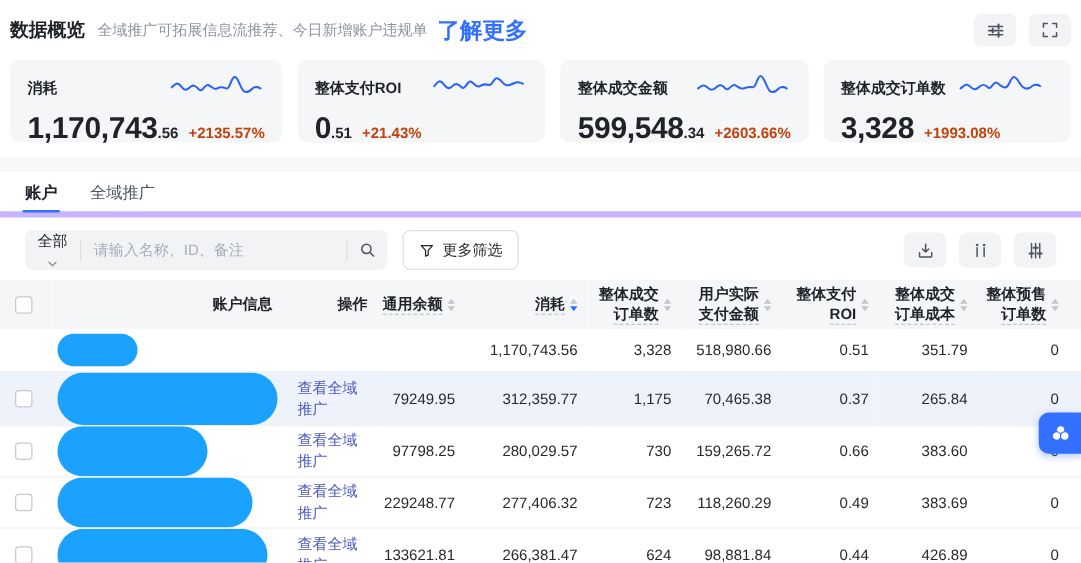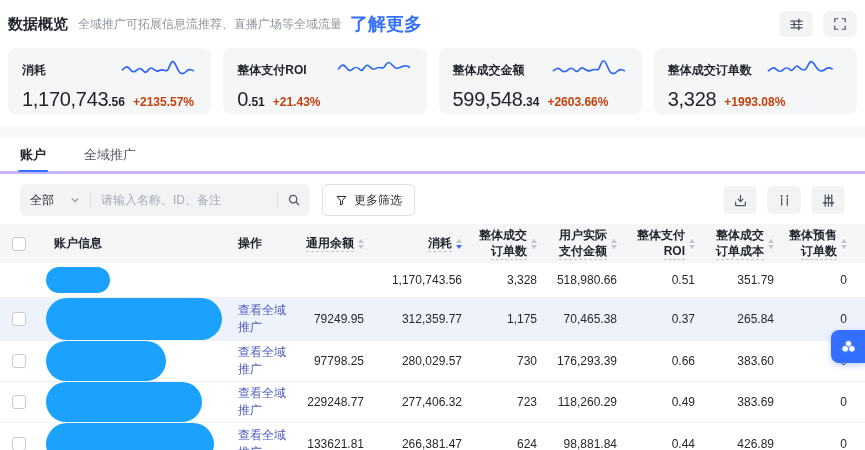--- a/index.html
+++ b/index.html
@@ -15,62 +15,62 @@
   .header-icons { margin-left:auto; display:flex; gap:10px; }
   .icon-btn { width:34px; height:26px; background:#f2f3f5; border-radius:6px;
     display:flex; align-items:center; justify-content:center; cursor:pointer; }
 
   .cards { display:flex; gap:12px; margin-top:12px; }
   .card { flex:1; background:#f5f6f7; border-radius:8px; padding:10px 14px 12px; height:66px; }
   .card-top { display:flex; justify-content:space-between; align-items:center; }
   .card-label { font-size:12px; font-weight:bold; }
   .sparkline { width:80px; height:20px; }
   .card-value-row { margin-top:6px; display:flex; align-items:baseline; }
-  .card-value { font-size:20px; font-weight:normal; letter-spacing:-0.3px; }
+  .card-value { font-size:24px; font-weight:bold; letter-spacing:-0.3px; }
   .card-dec { font-size:12px; font-weight:bold; }
   .card-delta { font-size:12px; font-weight:600; color:#c2410c; margin-left:8px; }
 
   .band { height:12px; background:#f7f8fa; }
 
   
   .panel-bottom { background:#fff; position:relative; }
   .tabs-row { display:flex; align-items:center; height:36px; padding:0 20px;
-    border-bottom:3px solid #c4b5fd;gap:12px; }
+    border-bottom:5px solid #c4b5fd; }
   .tab { position:relative; font-size:13px; margin-right:26px; height:100%;
     display:flex; align-items:center; cursor:pointer; color:#4e5461; }
   .tab.active { color:#1f2329; font-weight:bold; }
   .tab.active::after { content:""; position:absolute; left:-2px; right:-2px; bottom:-1px;
     height:2px; background:#3370ff; border-radius:1px; }
   .violation { margin-left:auto; font-size:12px; color:#646a73; }
   .violation b { color:#d8453f; margin-left:6px; font-size:12px; }
 
   .filter-row { display:flex; align-items:center; padding:10px 20px 8px; }
   .search-combo { display:flex; align-items:center; width:290px; height:32px;
     background:#f2f3f5; border-radius:6px; font-size:12px; }
-  .scope { display:flex; align-items:center; gap:16px; padding:0 10px; cursor:pointer; }
+  .scope { display:flex; align-items:center; gap:4px; padding:0 10px; cursor:pointer;flex-direction:column; }
   .v-div { width:1px; height:16px; background:#dcdee2; }
   .search-ph { flex:1; color:#a7adb8; padding:0 10px; cursor:text; }
   .search-btn { padding:0 9px; display:flex; align-items:center; cursor:pointer; }
   .more-filters { margin-left:12px; height:32px; display:flex; align-items:center; gap:6px;
     padding:0 12px; background:#fff; border:1px solid #dfe1e6; border-radius:6px;
     font-size:12px; cursor:pointer; }
   .toolbar-right { margin-left:auto; display:flex; gap:10px; }
   .tool-btn { width:34px; height:28px; background:#f2f3f5; border-radius:6px;
     display:flex; align-items:center; justify-content:center; cursor:pointer; }
 
   .float-btn { position:absolute; right:0; top:192px; width:34px; height:33px;
     background:#3370ff; border-radius:8px 0 0 8px; display:flex; align-items:center;
     justify-content:center; cursor:pointer; z-index:6; box-shadow:0 2px 6px rgba(51,112,255,.35); }
 
   
   table { width:865px; table-layout:fixed; border-collapse:collapse; font-size:12px; }
   col.c-check{width:42px} col.c-acct{width:184px} col.c-act{width:76px}
   col.c-bal{width:70px} col.c-con{width:98px} col.c-ord{width:75px}
   col.c-pay{width:80px} col.c-roi{width:78px} col.c-cost{width:79px} col.c-pre{width:83px}
-  thead th { background:#f4f6f8; font-weight:bold; height:38px; text-align:left;
+  thead th { background:#f4f6f8; font-weight:bold; height:38px; text-align:right;
     padding:4px 8px 4px 12px; line-height:1.3; vertical-align:middle; }
   thead th.num, td.num { text-align:right; padding:4px 8px 4px 4px; }
   thead th.last, td.last { padding-right:18px; }
   tbody td { height:40px; border-bottom:1px solid #f0f1f4; padding:0 8px 0 12px;
     vertical-align:middle; color:#26282c; }
   tr.summary td { height:34px; }
   tr.hl td { background:#eef2fb; }
   .chk { width:14px; height:14px; border:1px solid #c6cad2; border-radius:3px;
     background:#fff; cursor:pointer; }
   .blob { background:#1ba2ff; border-radius:24px; display:block; }
@@ -87,21 +87,21 @@
   .tri-dn.on { border-top-color:#3370ff; }
   .wrapnum { display:inline-block; max-width:72px; word-break:break-all; text-align:right; }
   svg.ic { display:block; }
 </style>
 </head>
 <body>
 
 <div class="panel-top">
   <div class="header-row">
     <span class="page-title">数据概览</span>
-    <span class="page-subtitle">全域推广可拓展信息流推荐、直播广场等全域流量</span>
+    <span class="page-subtitle">全域推广可拓展信息流推荐、今日新增账户违规单</span>
     <span class="learn-more">了解更多</span>
     <div class="header-icons">
       <div class="icon-btn">
         <span>
           <svg class="ic" width="15" height="15" viewBox="0 0 16 16" fill="none" stroke="#4e5461" stroke-width="1.3" stroke-linecap="round">
             <path d="M2 4.5h12M2 8h12M2 11.5h12"></path>
               <path stroke-width="1.7" d="M10.5 2.8v3.4M5.5 6.3v3.4M10.5 9.8v3.4"></path>
           </svg>
         </span>
       </div>
@@ -345,21 +345,21 @@
         <td>
             <div class="chk"></div>
           </td>
         <td class="acct">
             <span class="blob" style="width:120px;height:40px"></span>
           </td>
         <td><span class="action-link">查看全域推广</span></td>
         <td class="num">97798.25</td>
         <td class="num">280,029.57</td>
         <td class="num">730</td>
-        <td class="num">176,293.39</td>
+        <td class="num">159,265.72</td>
         <td class="num">0.66</td>
         <td class="num">383.60</td>
         <td class="num last">0</td>
       </tr>
 
       <tr>
         <td>
             <div class="chk"></div>
           </td>
         <td class="acct">

